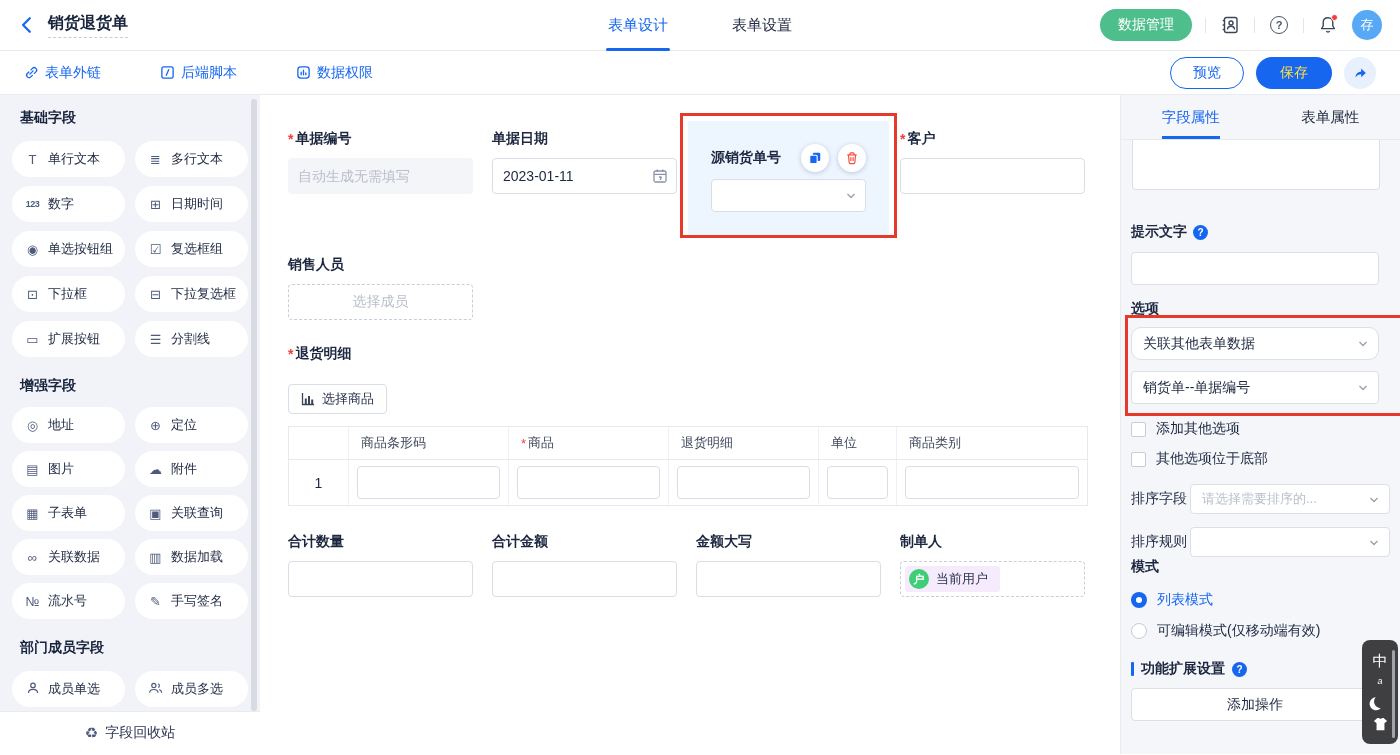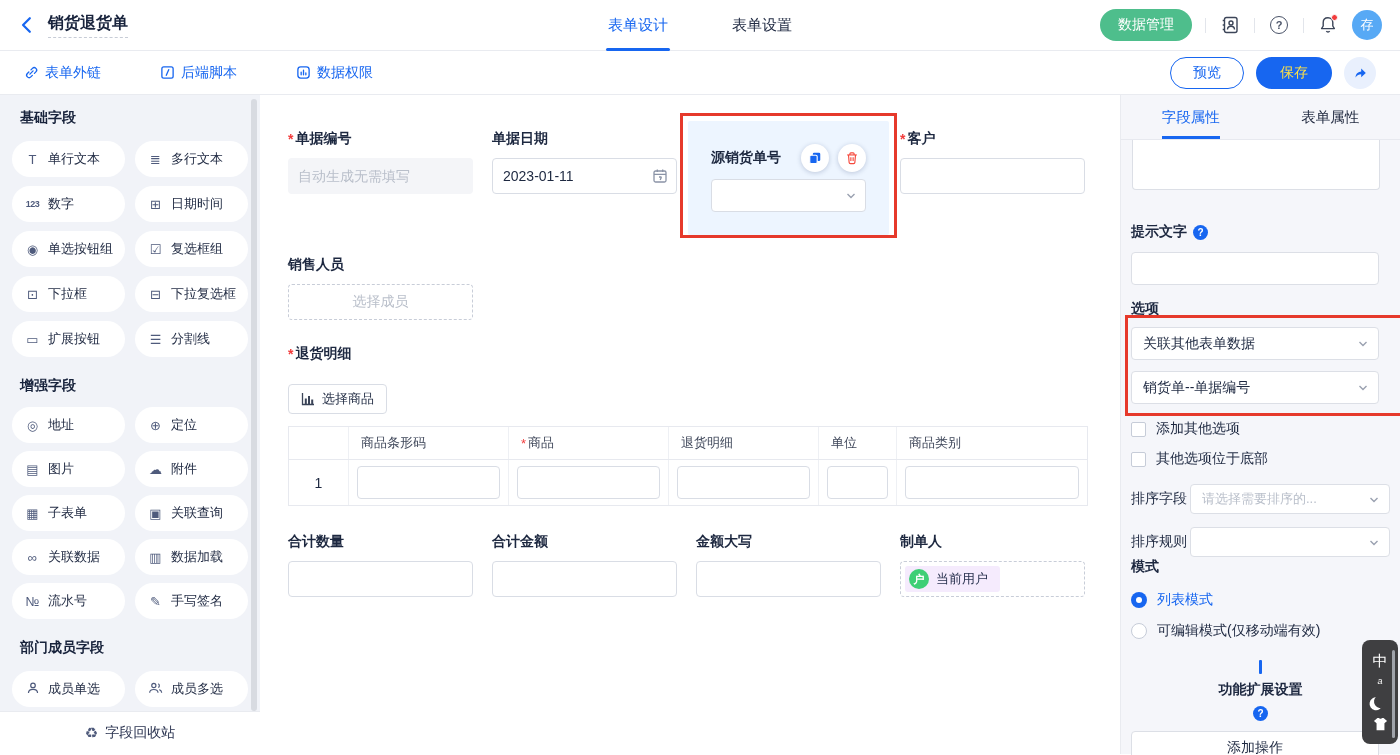--- a/index.html
+++ b/index.html
@@ -143,26 +143,26 @@
   .sort-row .p-label { font-weight:400; font-size:14px; }
   .sort-row .p-select { width:200px; margin-left:auto; height:30px; }
   .ph-text { color:#b9bfca; font-size:13px; white-space:nowrap; overflow:hidden; }
   .radio-row { display:flex; align-items:center; gap:10px; font-size:14px; cursor:pointer; }
   .radio { width:16px; height:16px; border-radius:50%; }
   .radio.on { background:#1766f0; position:relative; }
   .radio.on::after { content:""; position:absolute; left:5px; top:5px; width:6px; height:6px;
     background:#fff; border-radius:50%; }
   .radio.off { border:1px solid #c6ccd8; background:#fff; }
   .blue-txt { color:#1766f0; }
-  .ext-row { display:flex; align-items:center; gap:7px; font-size:14px; font-weight:700; color:#1d2840;flex-direction:column; }
+  .ext-row { display:flex; align-items:center; gap:7px; font-size:14px; font-weight:700; color:#1d2840; }
   .blue-bar { width:3px; height:14px; background:#1766f0; border-radius:1px; }
   .btn-add-action { margin-top:10px; width:248px; height:33px; background:#fff; border:1px solid #dcdfe6;
     border-radius:4px; font-size:14px; color:#1d2840; cursor:pointer; font-family:inherit; }
   .mt32{margin-top:32px;} .mt14{margin-top:14px;} .mt16{margin-top:16px;} .mt12{margin-top:12px;}
-  .mt8{margin-top:8px;} .mt11{margin-top:11px;} .mt13{margin-top:13px;} .mt26{text-align:center;} .mt20b{margin-top:20px;}
+  .mt8{margin-top:8px;border-radius:10px;} .mt11{margin-top:11px;} .mt13{margin-top:13px;} .mt26{text-align:center;} .mt20b{margin-top:20px;}
 
   
   .float-widget { position:fixed; right:2px; bottom:11px; width:36px; height:104px; background:#3f3f41;
     border-radius:8px; display:flex; flex-direction:column; align-items:center; justify-content:space-evenly;
     padding:4px 0; z-index:50; }
   .fw-item { color:#fff; cursor:pointer; display:flex; align-items:center; justify-content:center; }
   .fw-zh { font-size:15px; line-height:1; }
   .fw-a { font-size:9px; line-height:1; font-style:italic; }
   .moon { width:13px; height:13px; border-radius:50%; box-shadow:-4px 3px 0 0 #fff; transform:rotate(10deg); }
   .page-scroll-thumb { position:fixed; right:5px; bottom:17px; width:3px; height:88px; background:#9fa3aa;

